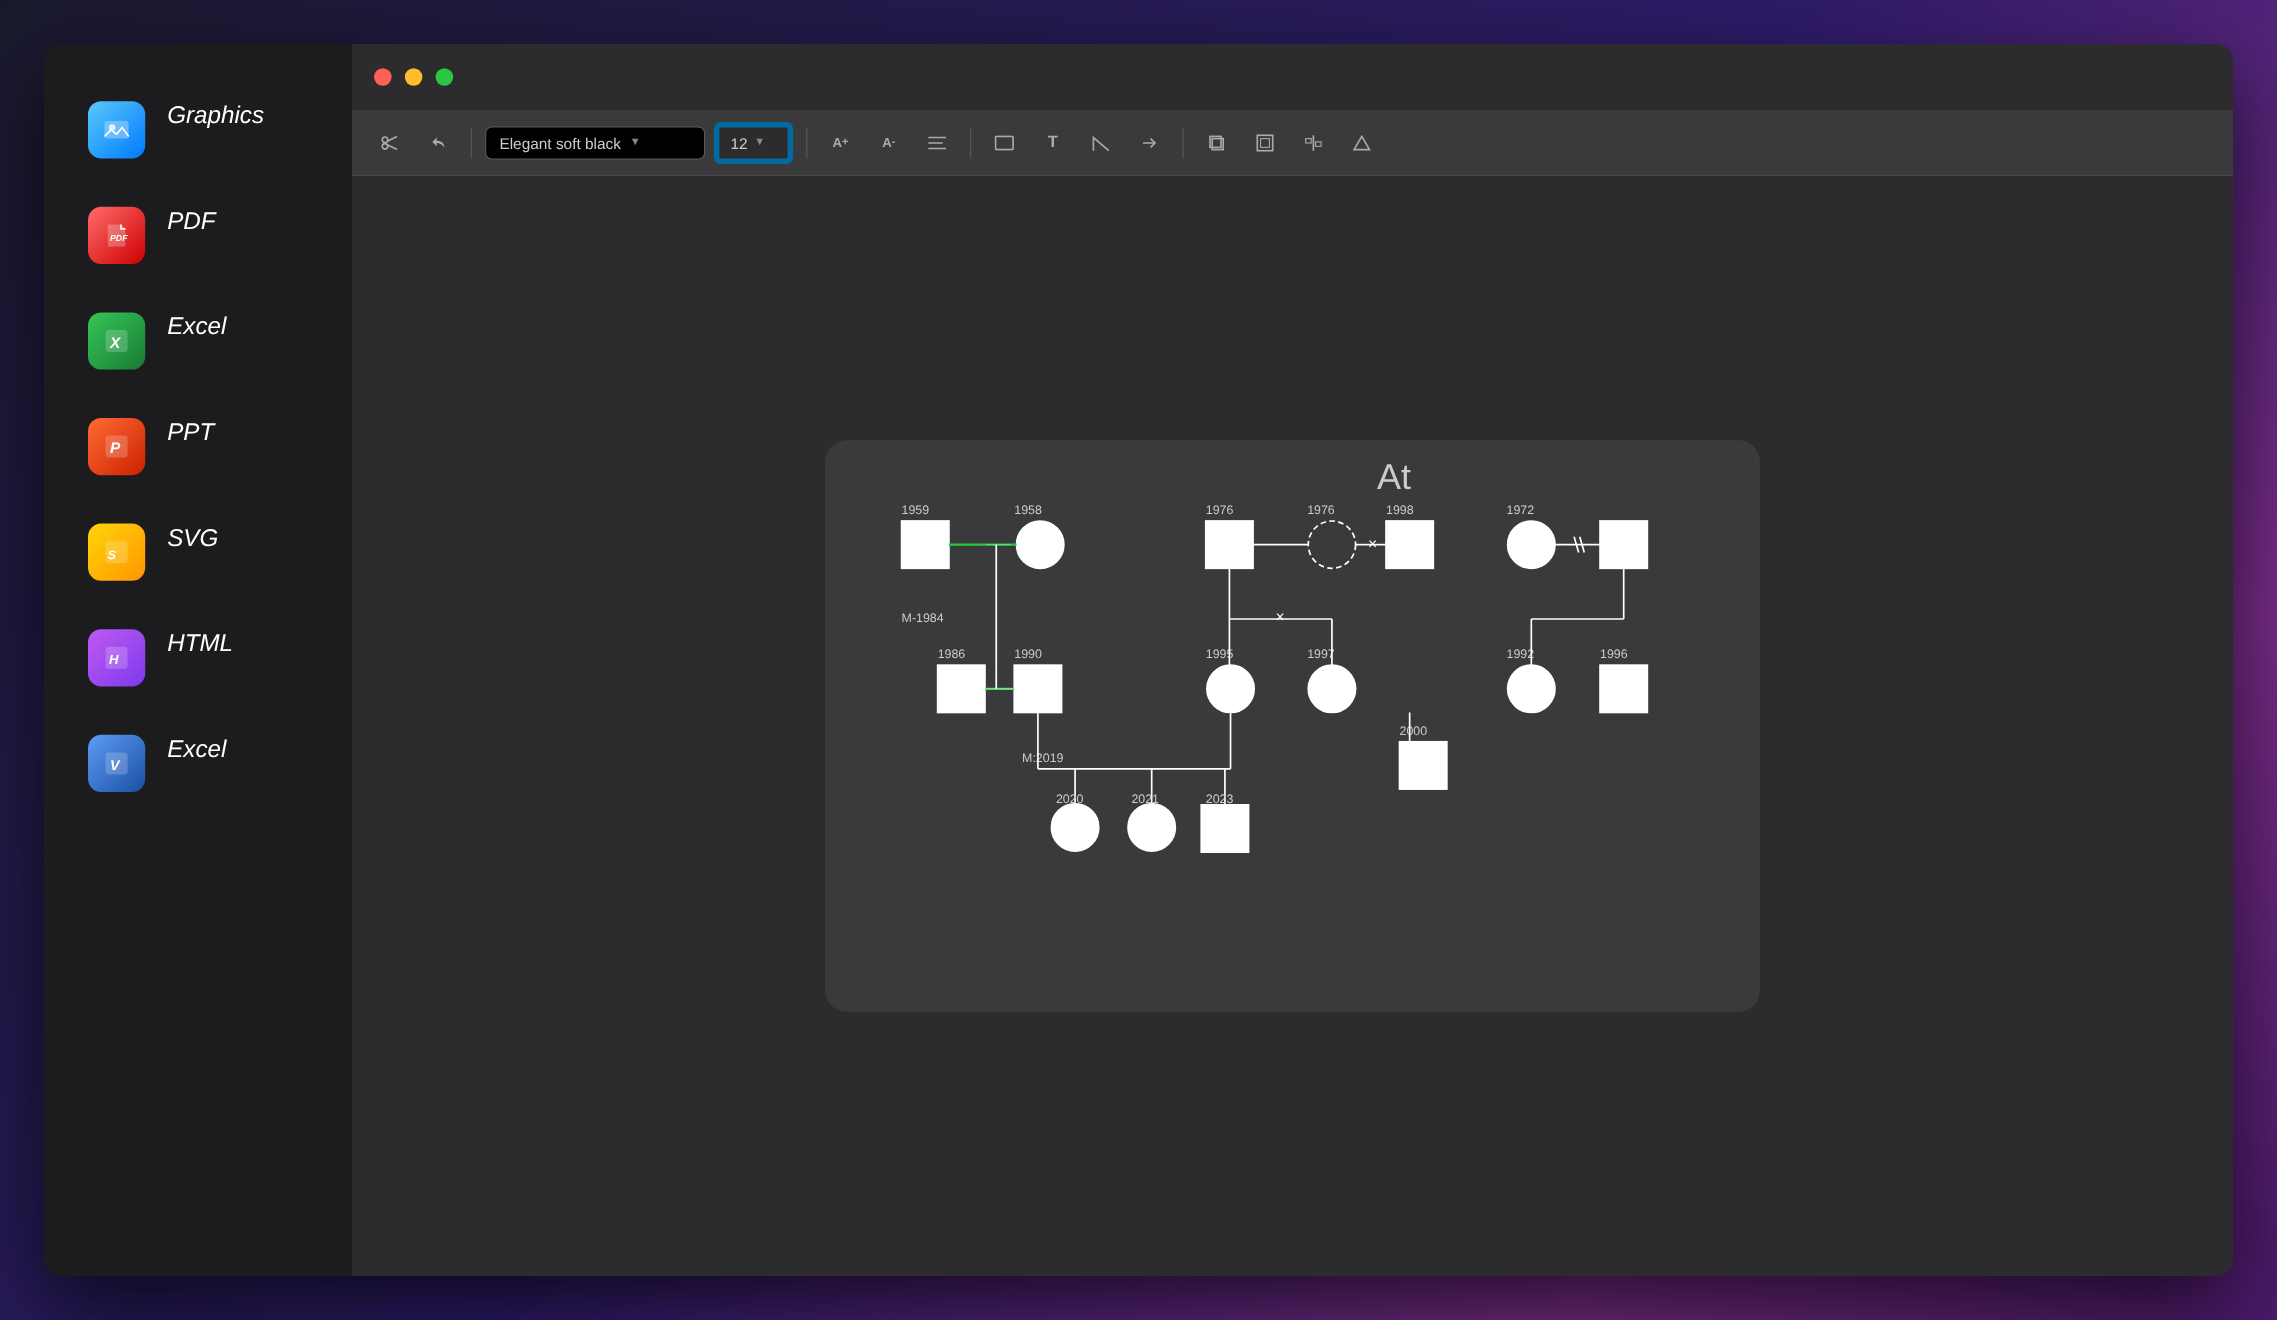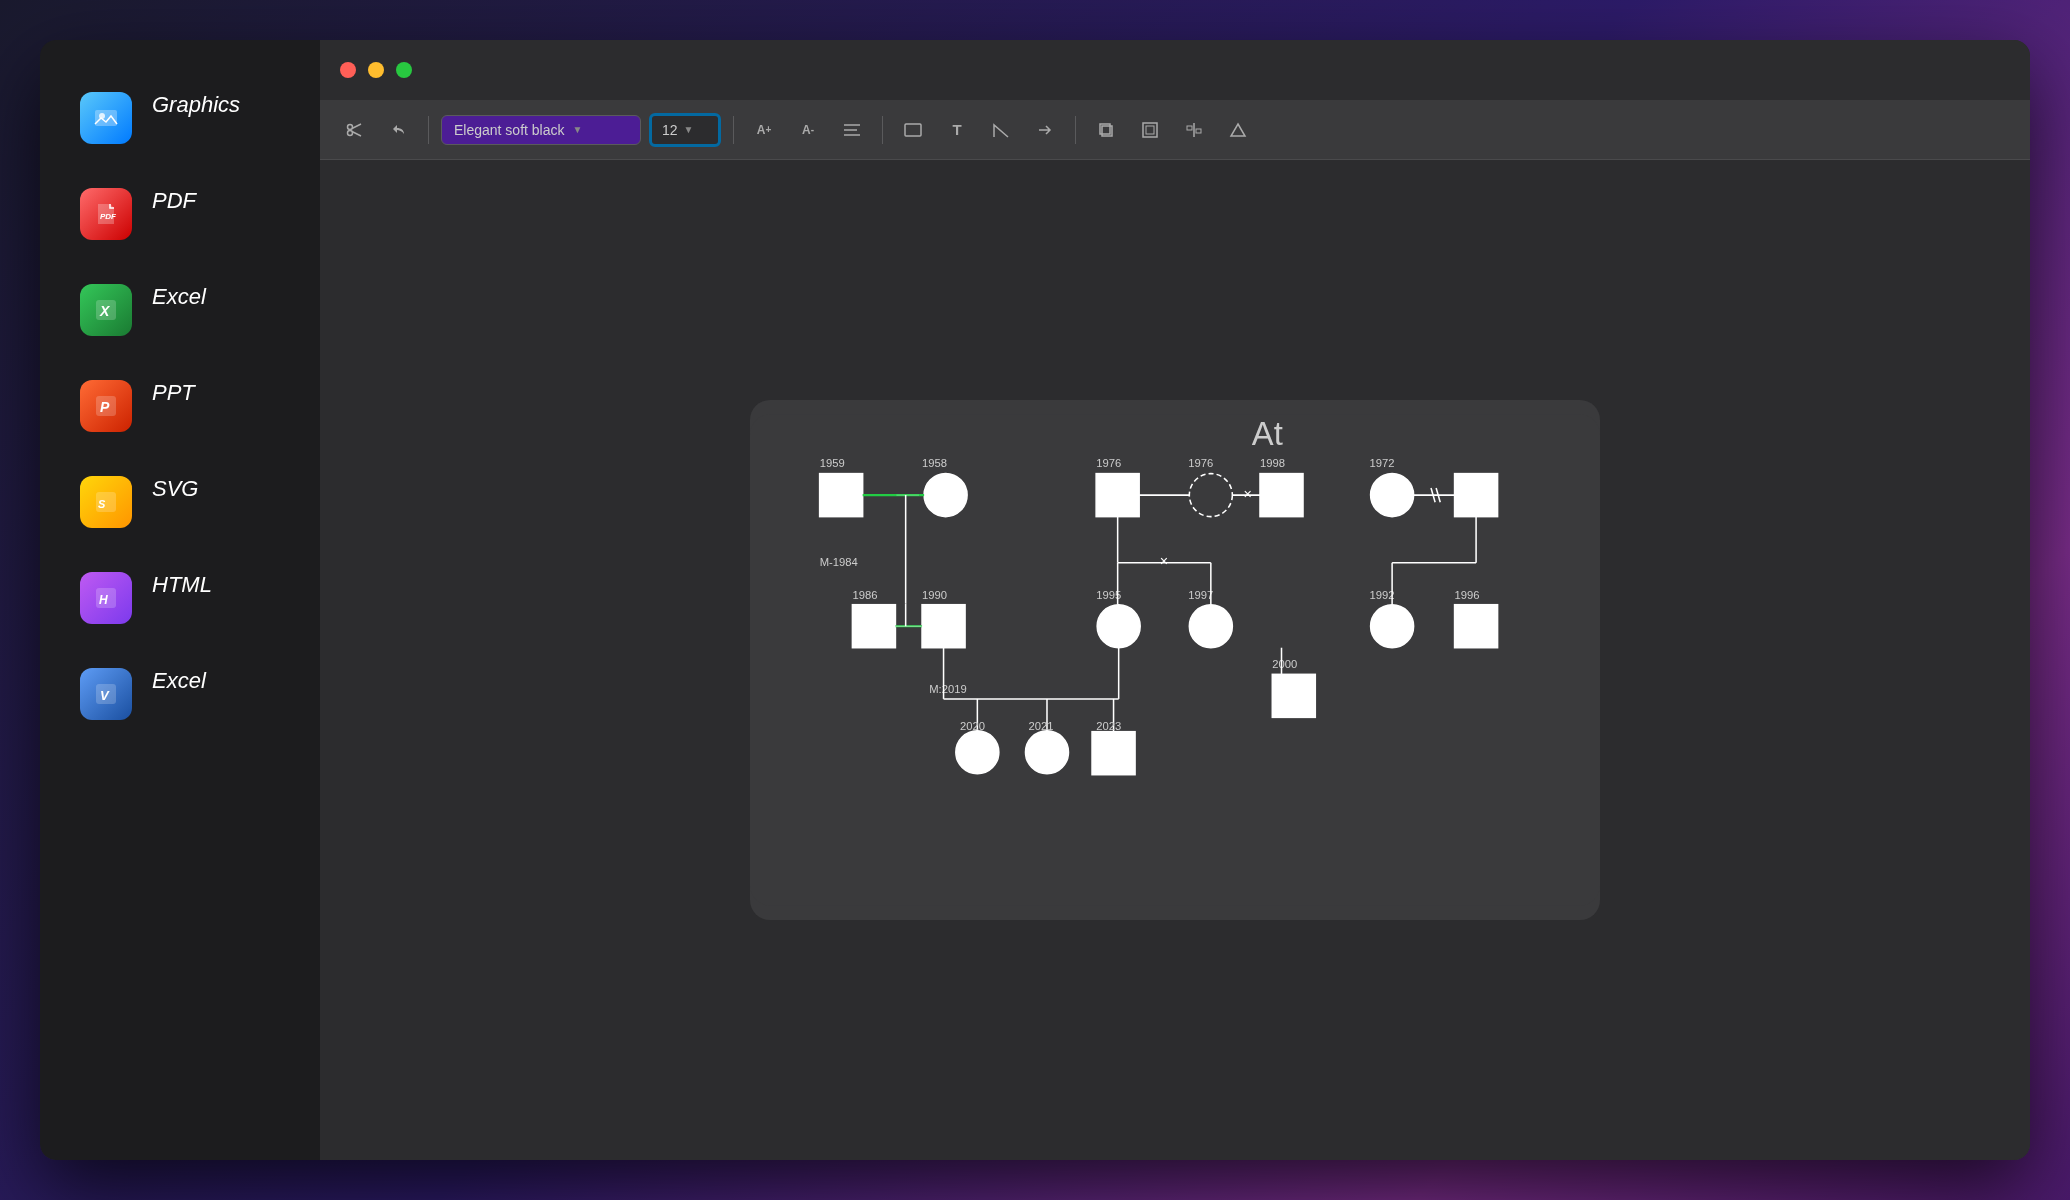--- a/index.html
+++ b/index.html
@@ -166,36 +166,36 @@
     }
 
     .toolbar-divider {
       width: 1px;
       height: 28px;
       background: #5a5a5c;
       margin: 0 4px;
     }
 
     .font-selector {
-      background: #4c1d95;
+      background: #000000;
       border: 1px solid #5a5a5c;
       border-radius: 6px;
       color: #cccccc;
       padding: 6px 12px;
       font-size: 14px;
       display: flex;
       align-items: center;
       gap: 8px;
       cursor: pointer;
       min-width: 200px;
     }
 
     .font-size-selector {
       background: #2c2c2e;
-      border: 3px solid #0369a1;
+      border: 5px solid #0369a1;
       border-radius: 6px;
       color: #cccccc;
       padding: 6px 10px;
       font-size: 14px;
       display: flex;
       align-items: center;
       gap: 6px;
       cursor: pointer;
       width: 72px;
     }

